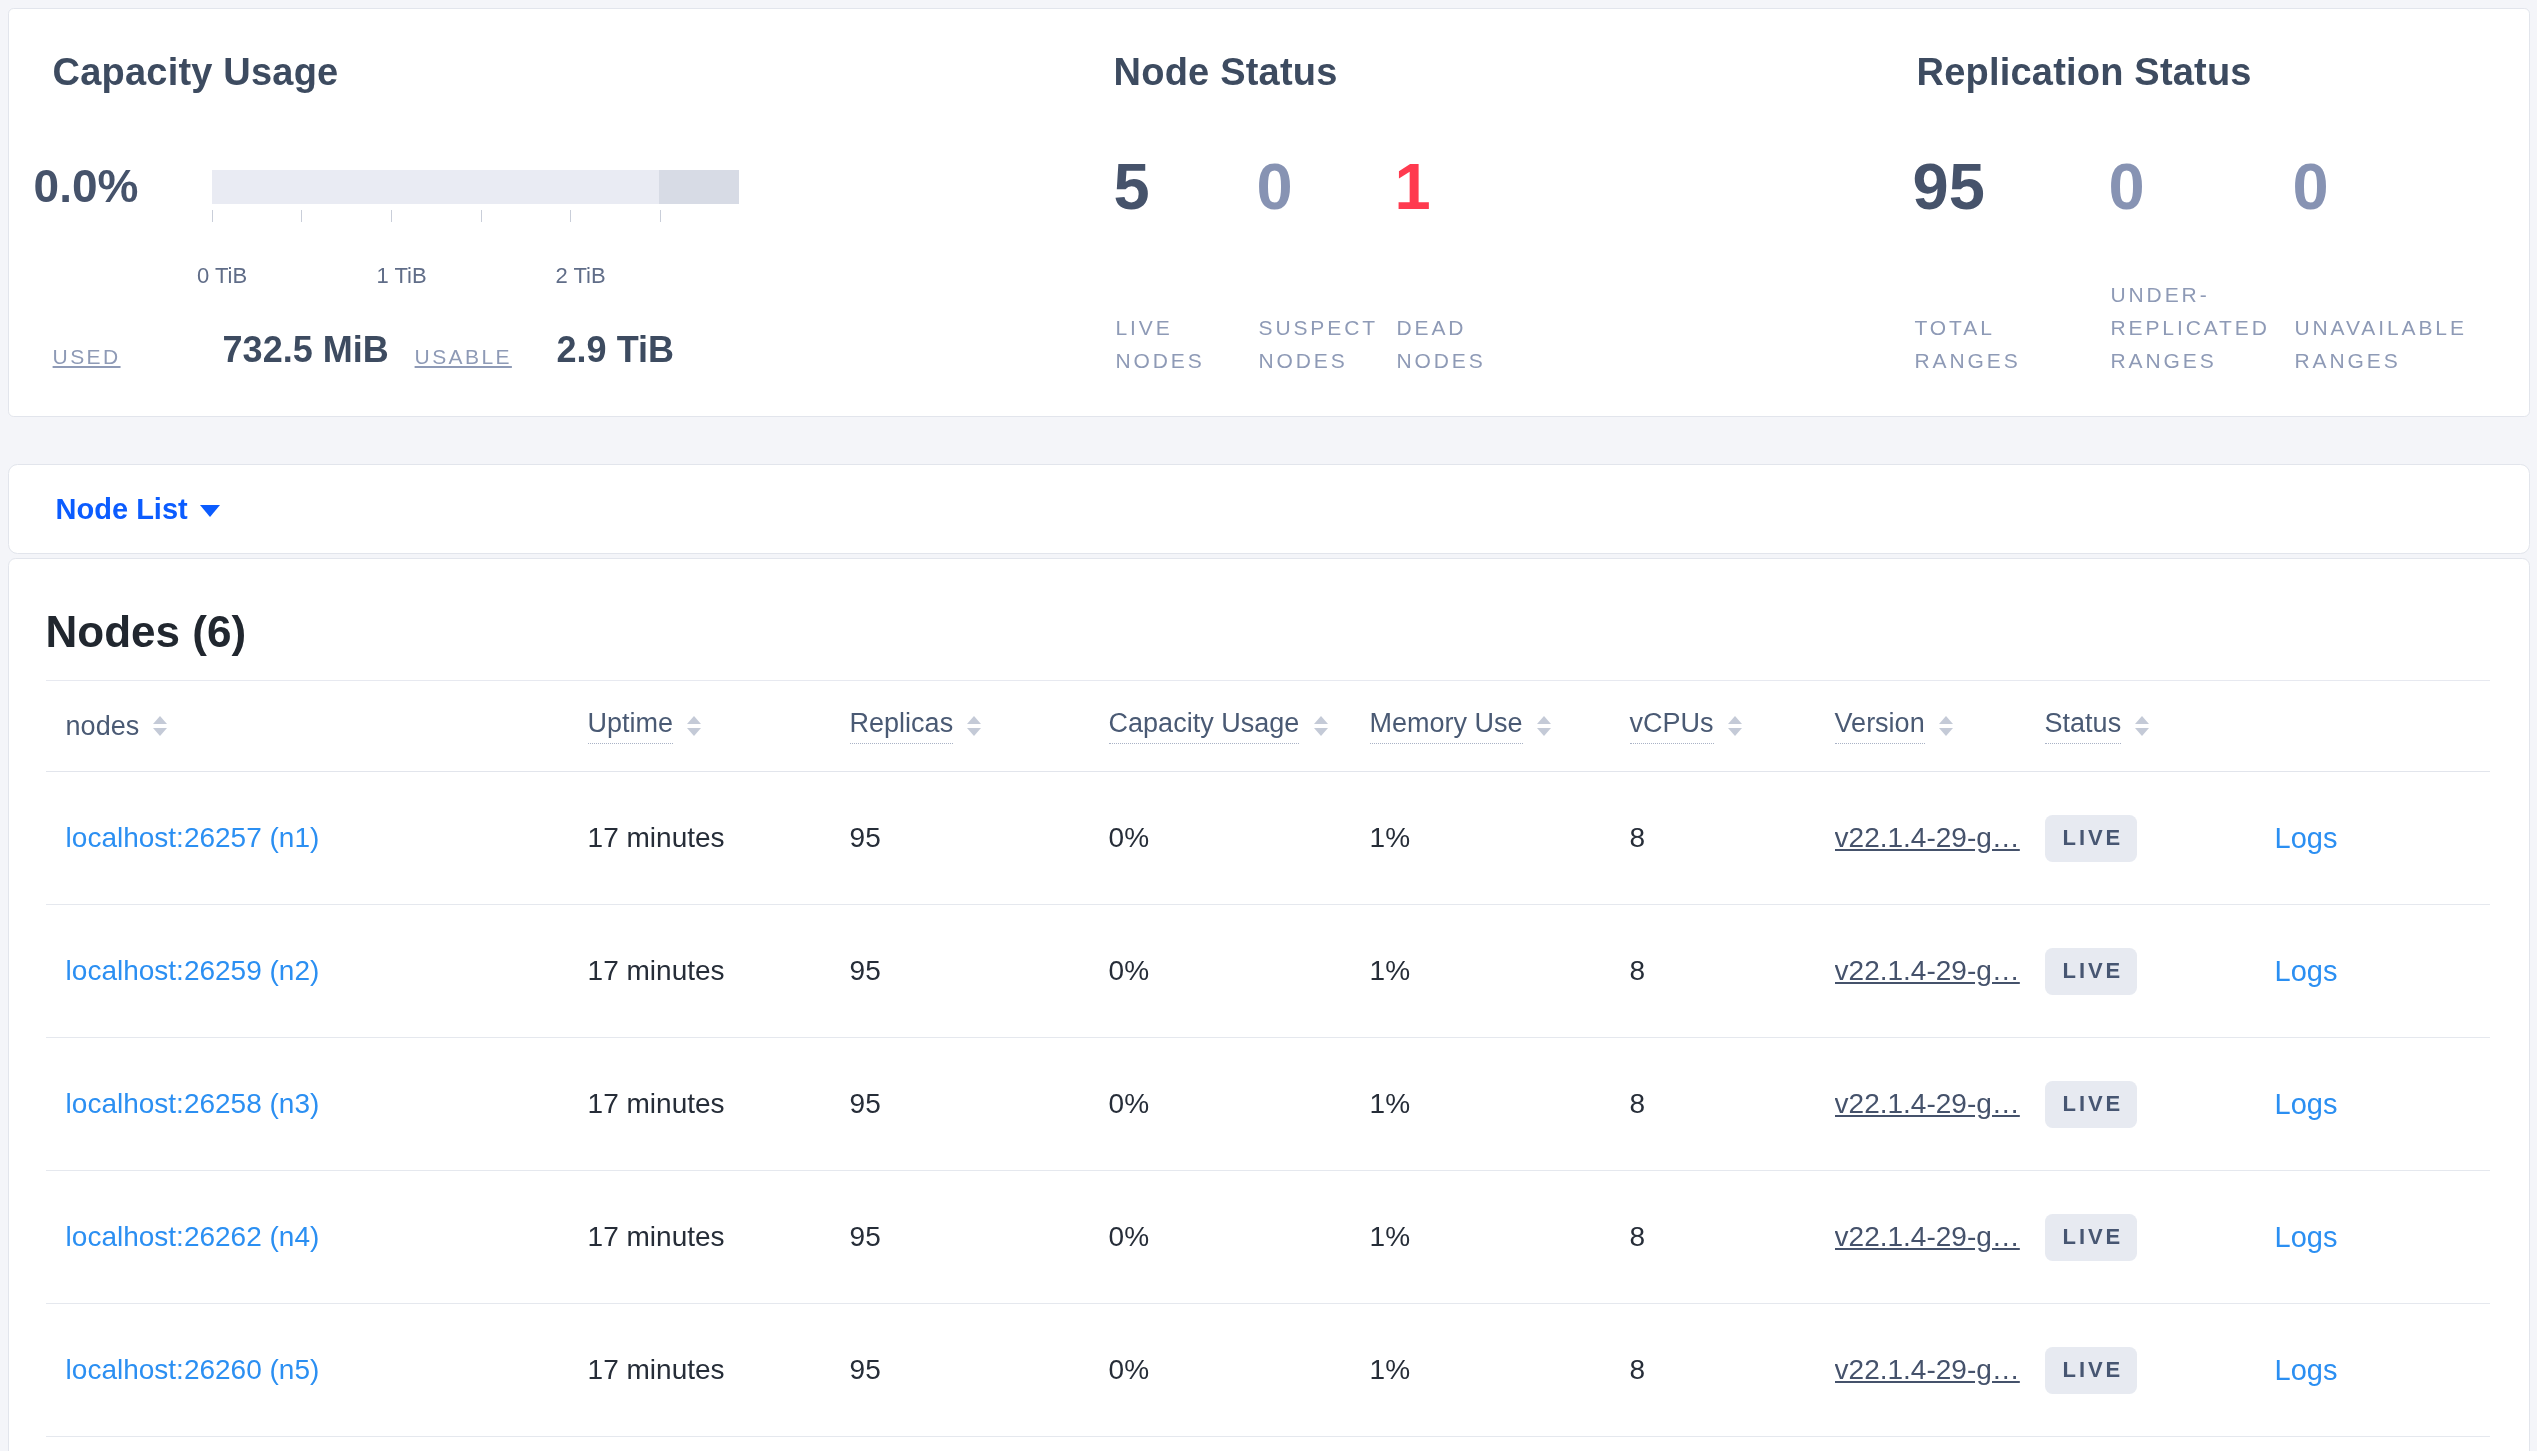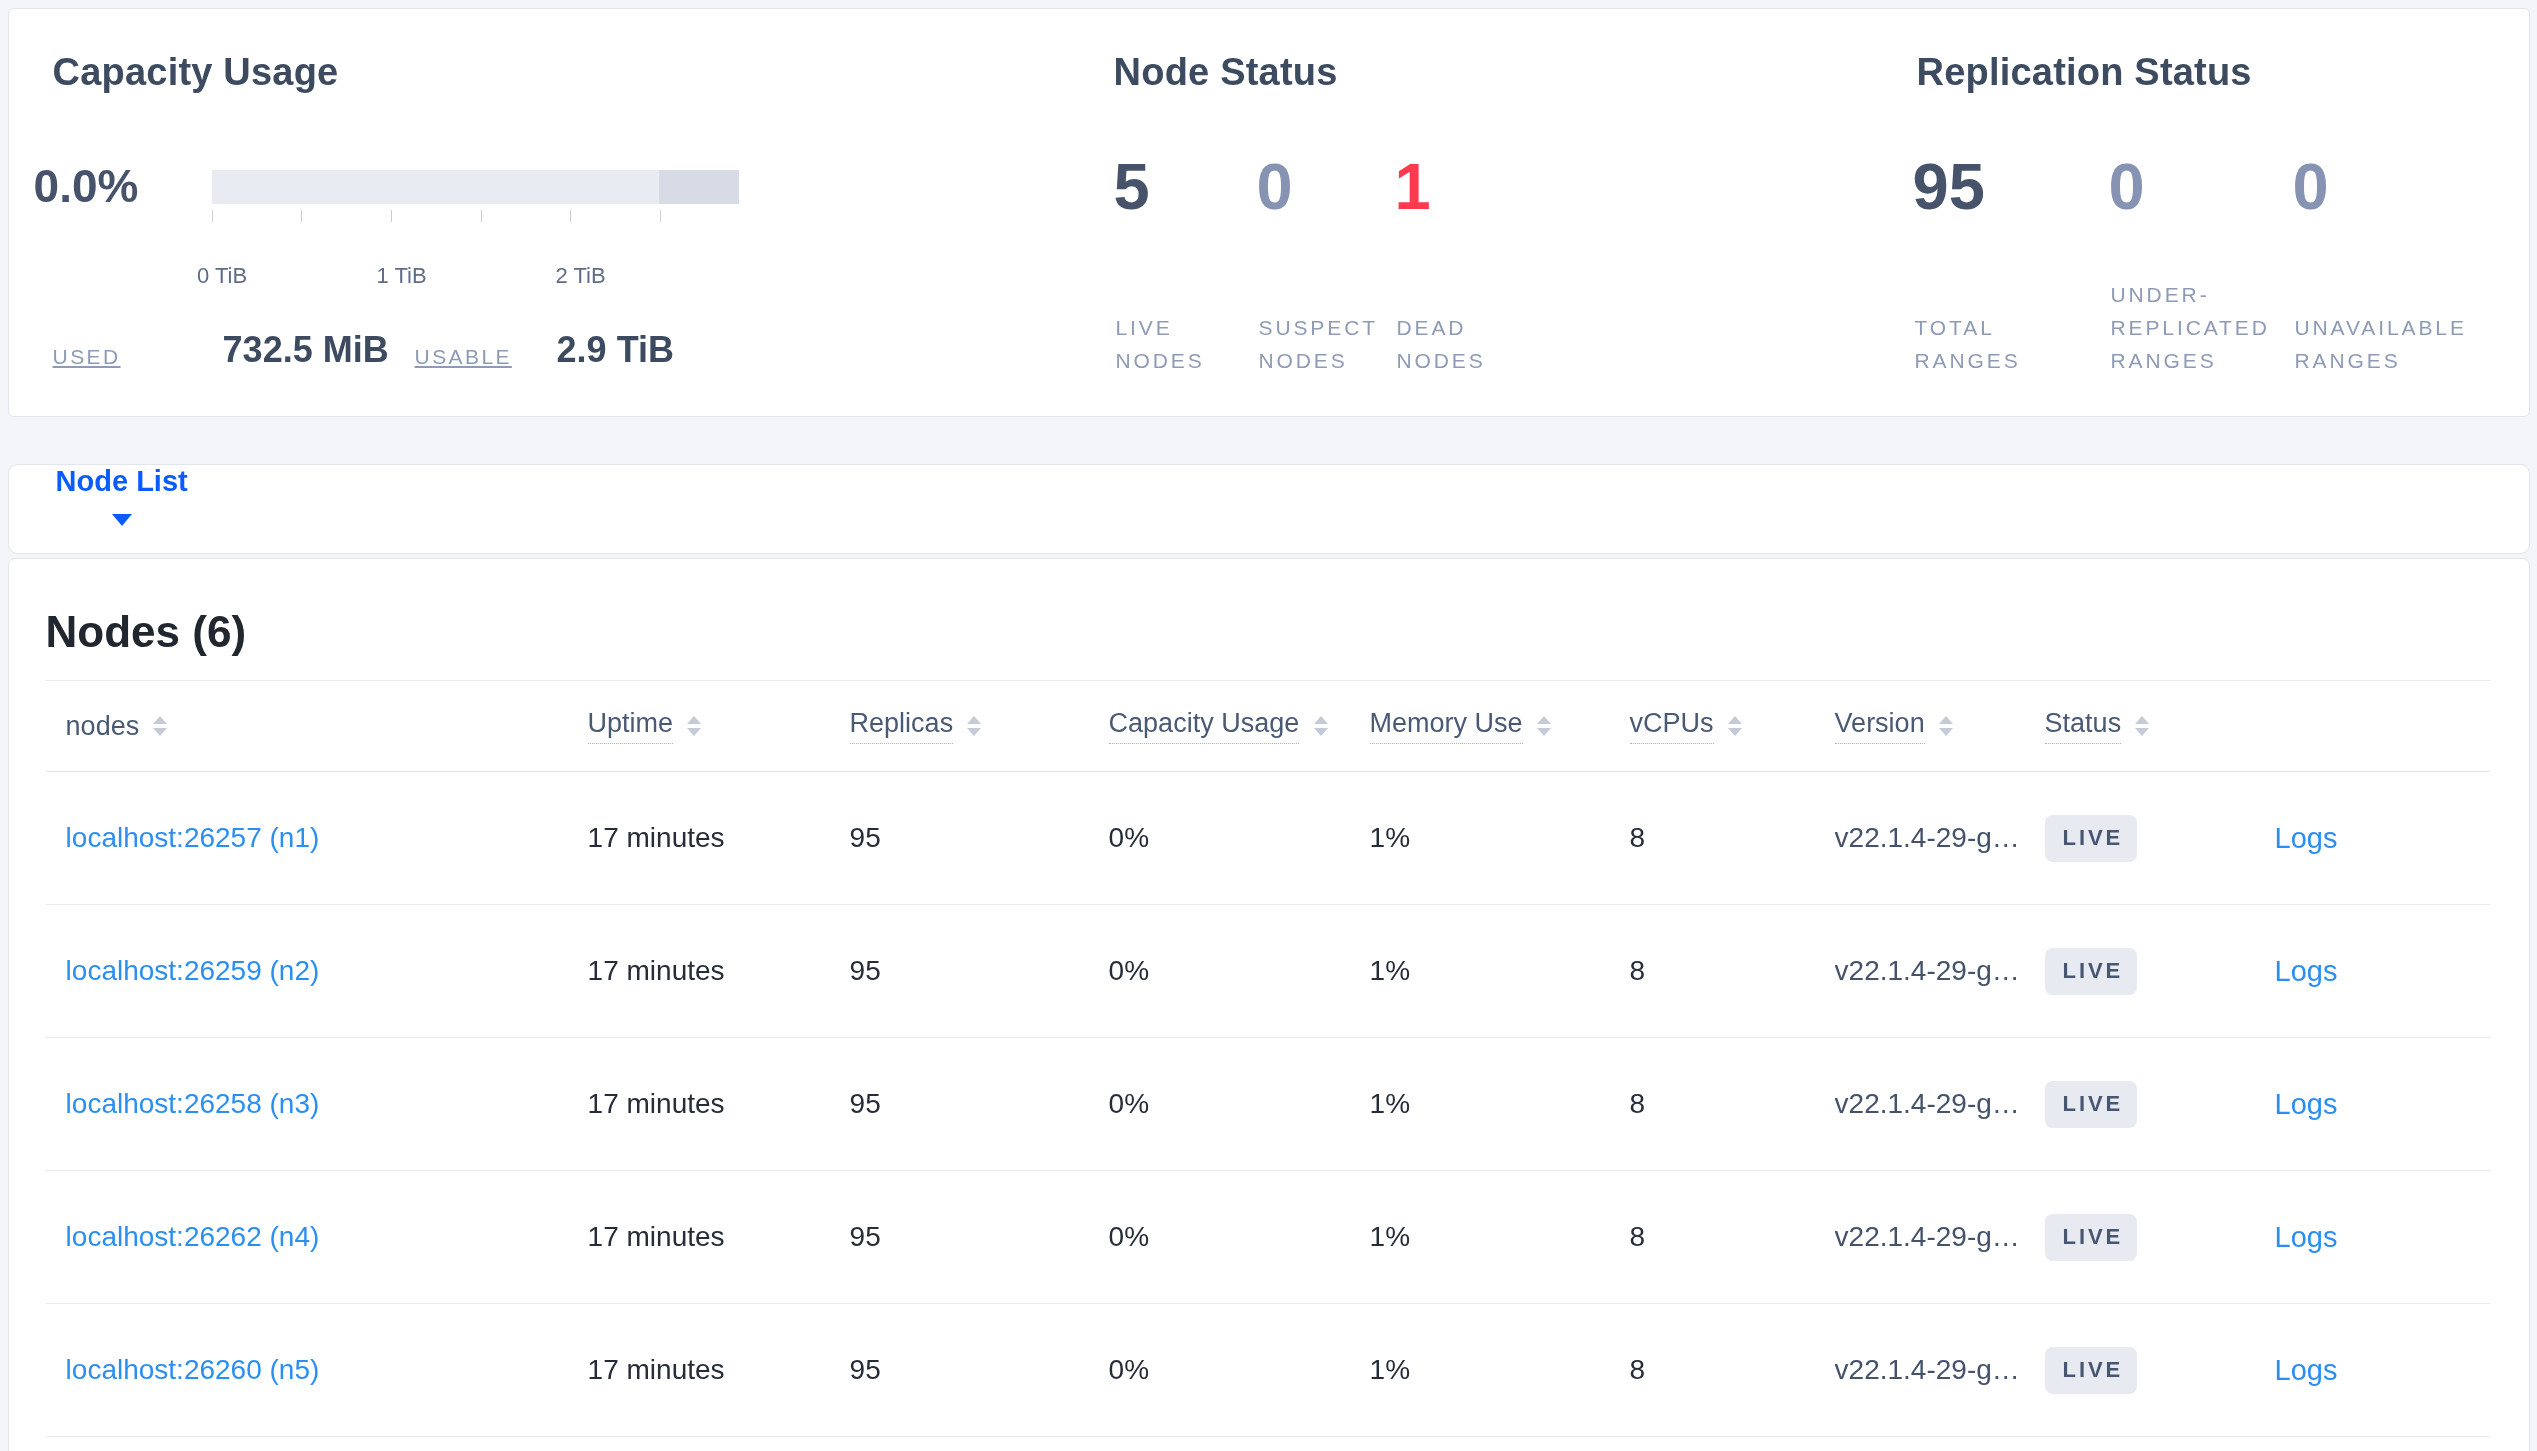--- a/index.html
+++ b/index.html
@@ -31,21 +31,21 @@
   .capbar-track{width:100%;height:100%;background:#e9ebf3;position:relative;}
   .capbar-dark{position:absolute;right:0;top:0;height:100%;width:15.2%;background:#d7dbe5;}
   .tick{position:absolute;top:40px;width:1.9px;height:12.4px;background:#c9ced9;}
   .tick-label{position:absolute;top:61px;transform:translateX(-50%);font-size:22px;color:#606d88;white-space:nowrap;margin-top:32px;}
   .big-pct{position:absolute;left:25px;top:143px;font-size:46px;font-weight:600;color:#46536b;line-height:69px;}
   .kv-label{position:absolute;top:336px;font-size:21px;letter-spacing:2.4px;color:#8e9ab6;font-weight:500;text-decoration:underline;}
   .kv-value{position:absolute;top:320px;font-size:36px;font-weight:600;color:#3d4b60;}
 
   
   #viewbar{left:7.6px;top:464px;width:2522px;height:90px;border-radius:9.5px;}
-  .view-sel{position:absolute;left:47px;top:0;height:100%;display:flex;align-items:center;gap:12px;cursor:pointer;flex-direction:column;}
+  .view-sel{position:absolute;left:47px;top:0;height:100%;display:flex;align-items:center;gap:12px;cursor:pointer;}
   .view-sel-label{font-size:29px;font-weight:600;color:#0b5cff;}
   .caret-down{width:0;height:0;border-left:10.5px solid transparent;border-right:10.5px solid transparent;border-top:12.4px solid #0b5cff;margin-top:3.8px;}
 
   
   #nodescard{left:7.6px;top:558px;width:2522px;height:933px;border-radius:7.6px 7.6px 0 0;}
   .nodes-heading{position:absolute;left:37px;top:48px;font-size:44px;font-weight:700;color:#21272f;}
   .tbl{position:absolute;left:37px;top:121px;width:2444px;}
   .grid{display:grid;grid-template-columns:542px 262px 259px 261px 260px 205px 210px 230px 216px;align-items:center;}
   .thead{height:92px;border-top:1px solid #e7e9f0;border-bottom:1.9px solid #e2e5ec;box-sizing:border-box;}
   .th{display:flex;align-items:center;font-size:27px;color:#4a5a74;font-weight:500;white-space:nowrap;cursor:pointer;}
@@ -54,21 +54,21 @@
   .sort{display:inline-flex;flex-direction:column;gap:4.8px;margin-left:14.3px;}
   .sort i{display:block;width:0;height:0;border-left:7.6px solid transparent;border-right:7.6px solid transparent;}
   .ti-up{border-bottom:8.6px solid #c4cad7;}
   .ti-down{border-top:8.6px solid #c4cad7;}
 
   .tr{height:133px;border-bottom:1.9px solid #e5e8ee;box-sizing:border-box;font-size:28px;color:#262d38;}
   .cell{white-space:nowrap;overflow:hidden;}
   .cell.first{padding-left:20px;}
   a{text-decoration:none;}
   .node-link{color:#2b8ff2;cursor:pointer;}
-  .cell.version{color:#45526b;}
+  .cell.version{color:#45526b;text-decoration:underline;}
   .badge{display:inline-block;background:#e7eaf1;color:#475672;font-size:22px;font-weight:700;letter-spacing:2.9px;padding:10.5px 14.3px 10.5px 18px;border-radius:7.6px;}
   .cell.logs{text-align:left;padding-right:55px;}
   .logs-link{color:#2b8ff2;font-size:29px;cursor:pointer;}
 </style>
 </head>
 <body>
 
 <div id="summary" class="card">
 
   <div class="sec-title t-cap">Capacity Usage</div>

